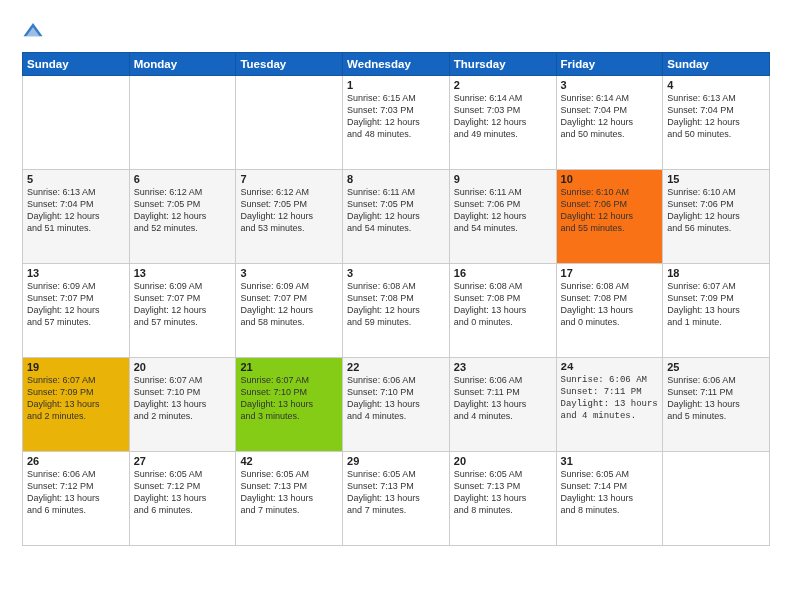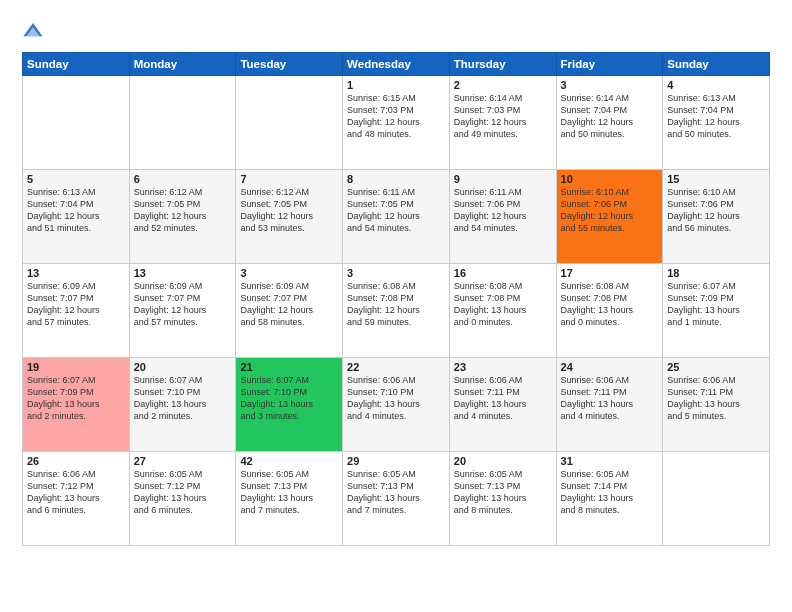--- a/index.html
+++ b/index.html
@@ -268,56 +268,56 @@
           </td>
           <td>
             <span class="day-num">18</span>
             <div class="day-info" style="white-space: pre-line;">Sunrise: 6:07 AM
 Sunset: 7:09 PM
 Daylight: 13 hours
 and 1 minute.</div>
           </td>
         </tr>
         <tr>
-          <td style="background: #fca5a5; margin-top: 17px;">
+          <td style="background: #eab308; margin-top: 17px;">
             <span class="day-num">19</span>
             <div class="day-info" style="white-space: pre-line;">Sunrise: 6:07 AM
 Sunset: 7:09 PM
 Daylight: 13 hours
 and 2 minutes.</div>
           </td>
           <td style="background: rgb(245, 245, 245);">
             <span class="day-num">20</span>
             <div class="day-info" style="white-space: pre-line;">Sunrise: 6:07 AM
 Sunset: 7:10 PM
 Daylight: 13 hours
 and 2 minutes.</div>
           </td>
-          <td style="background: #22c55e;">
+          <td style="background: #84cc16;">
             <span class="day-num">21</span>
             <div class="day-info" style="white-space: pre-line;">Sunrise: 6:07 AM
 Sunset: 7:10 PM
 Daylight: 13 hours
 and 3 minutes.</div>
           </td>
           <td style="background: rgb(245, 245, 245);">
             <span class="day-num">22</span>
             <div class="day-info" style="white-space: pre-line;">Sunrise: 6:06 AM
 Sunset: 7:10 PM
 Daylight: 13 hours
 and 4 minutes.</div>
           </td>
           <td style="background: rgb(245, 245, 245); margin-left: 16px;">
             <span class="day-num">23</span>
             <div class="day-info" style="white-space: pre-line;">Sunrise: 6:06 AM
 Sunset: 7:11 PM
 Daylight: 13 hours
 and 4 minutes.</div>
           </td>
-          <td style="background: rgb(245, 245, 245);">
+          <td style="background: rgb(245, 245, 245); font-family: Liberation Mono, monospace;">
             <span class="day-num">24</span>
             <div class="day-info" style="white-space: pre-line;">Sunrise: 6:06 AM
 Sunset: 7:11 PM
 Daylight: 13 hours
 and 4 minutes.</div>
           </td>
           <td style="background: rgb(245, 245, 245);">
             <span class="day-num">25</span>
             <div class="day-info" style="white-space: pre-line;">Sunrise: 6:06 AM
 Sunset: 7:11 PM

